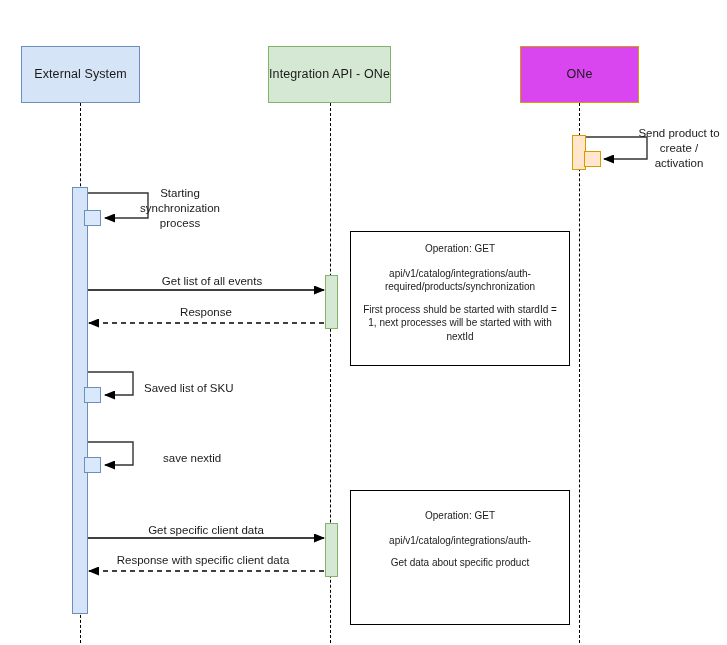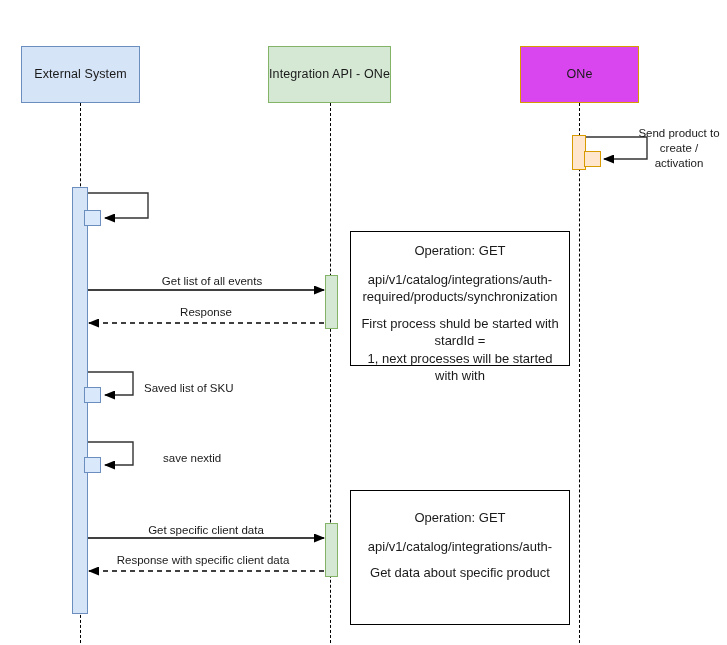--- a/index.html
+++ b/index.html
@@ -90,21 +90,21 @@
     background: #ffe6cc; border-color: #d79b00;
   }
 
   
   .note {
     position: absolute;
     box-sizing: border-box;
     background: #ffffff;
     border: 1px solid #000;
     text-align: center;
-    font-size: 13px;
+    font-size: 10px;
     line-height: 1.35;
     padding: 10px 8px;
   }
   .note-1 { left: 350px; top: 211px; width: 220px; height: 135px; }
   .note-2 { left: 350px; top: 470px; width: 220px; height: 135px; }
   .note-line { margin: 0; }
   .note-gap-sm { height: 11px; }
   .note-gap-md { height: 9px; }
 
   
@@ -195,20 +195,25 @@
       <line x1="324" y1="551" x2="89" y2="551" stroke="#000" stroke-width="1.4" stroke-dasharray="5,4" marker-end="url(#arrowDash)"></line>
     </g>
   </svg>
 
   <div class="self-label" style="left:631px; top:106px; width:96px;">
     <div>Send product to</div>
     <div>create /</div>
     <div>activation</div>
   </div>
 
+  <div class="self-label" style="left:128px; top:166px; width:104px;">
+    <div>Starting</div>
+    <div>synchronization</div>
+    <div>process</div>
+  </div>
 
   <div class="self-label" style="left:144px; top:361px; width:120px; text-align:left;">
     <div>Saved list of SKU</div>
   </div>
 
   <div class="self-label" style="left:163px; top:431px; width:120px; text-align:left;">
     <div>save nextid</div>
   </div>
 
   <div class="msg-label" style="left:88px; top:254px; width:236px;padding-left:6px;">Get list of all events</div>
@@ -220,20 +225,21 @@
   <div class="msg-label" style="left:82px; top:533px; width:242px;">Response with specific client data</div>
 
   <div class="note note-1">
     <div class="note-line">Operation: GET</div>
     <div class="note-gap-sm"></div>
     <div class="note-line">api/v1/catalog/integrations/auth-</div>
     <div class="note-line">required/products/synchronization</div>
     <div class="note-gap-md"></div>
     <div class="note-line">First process shuld be started with stardId =</div>
     <div class="note-line">1, next processes will be started with with</div>
+    <div class="note-line">nextId</div>
   </div>
 
   <div class="note note-2" style="padding-top:18px;">
     <div class="note-line">Operation: GET</div>
     <div class="note-gap-sm"></div>
     <div class="note-line">api/v1/catalog/integrations/auth-</div>
     <div class="note-gap-md"></div>
     <div class="note-line">Get data about specific product</div>
   </div>
 

